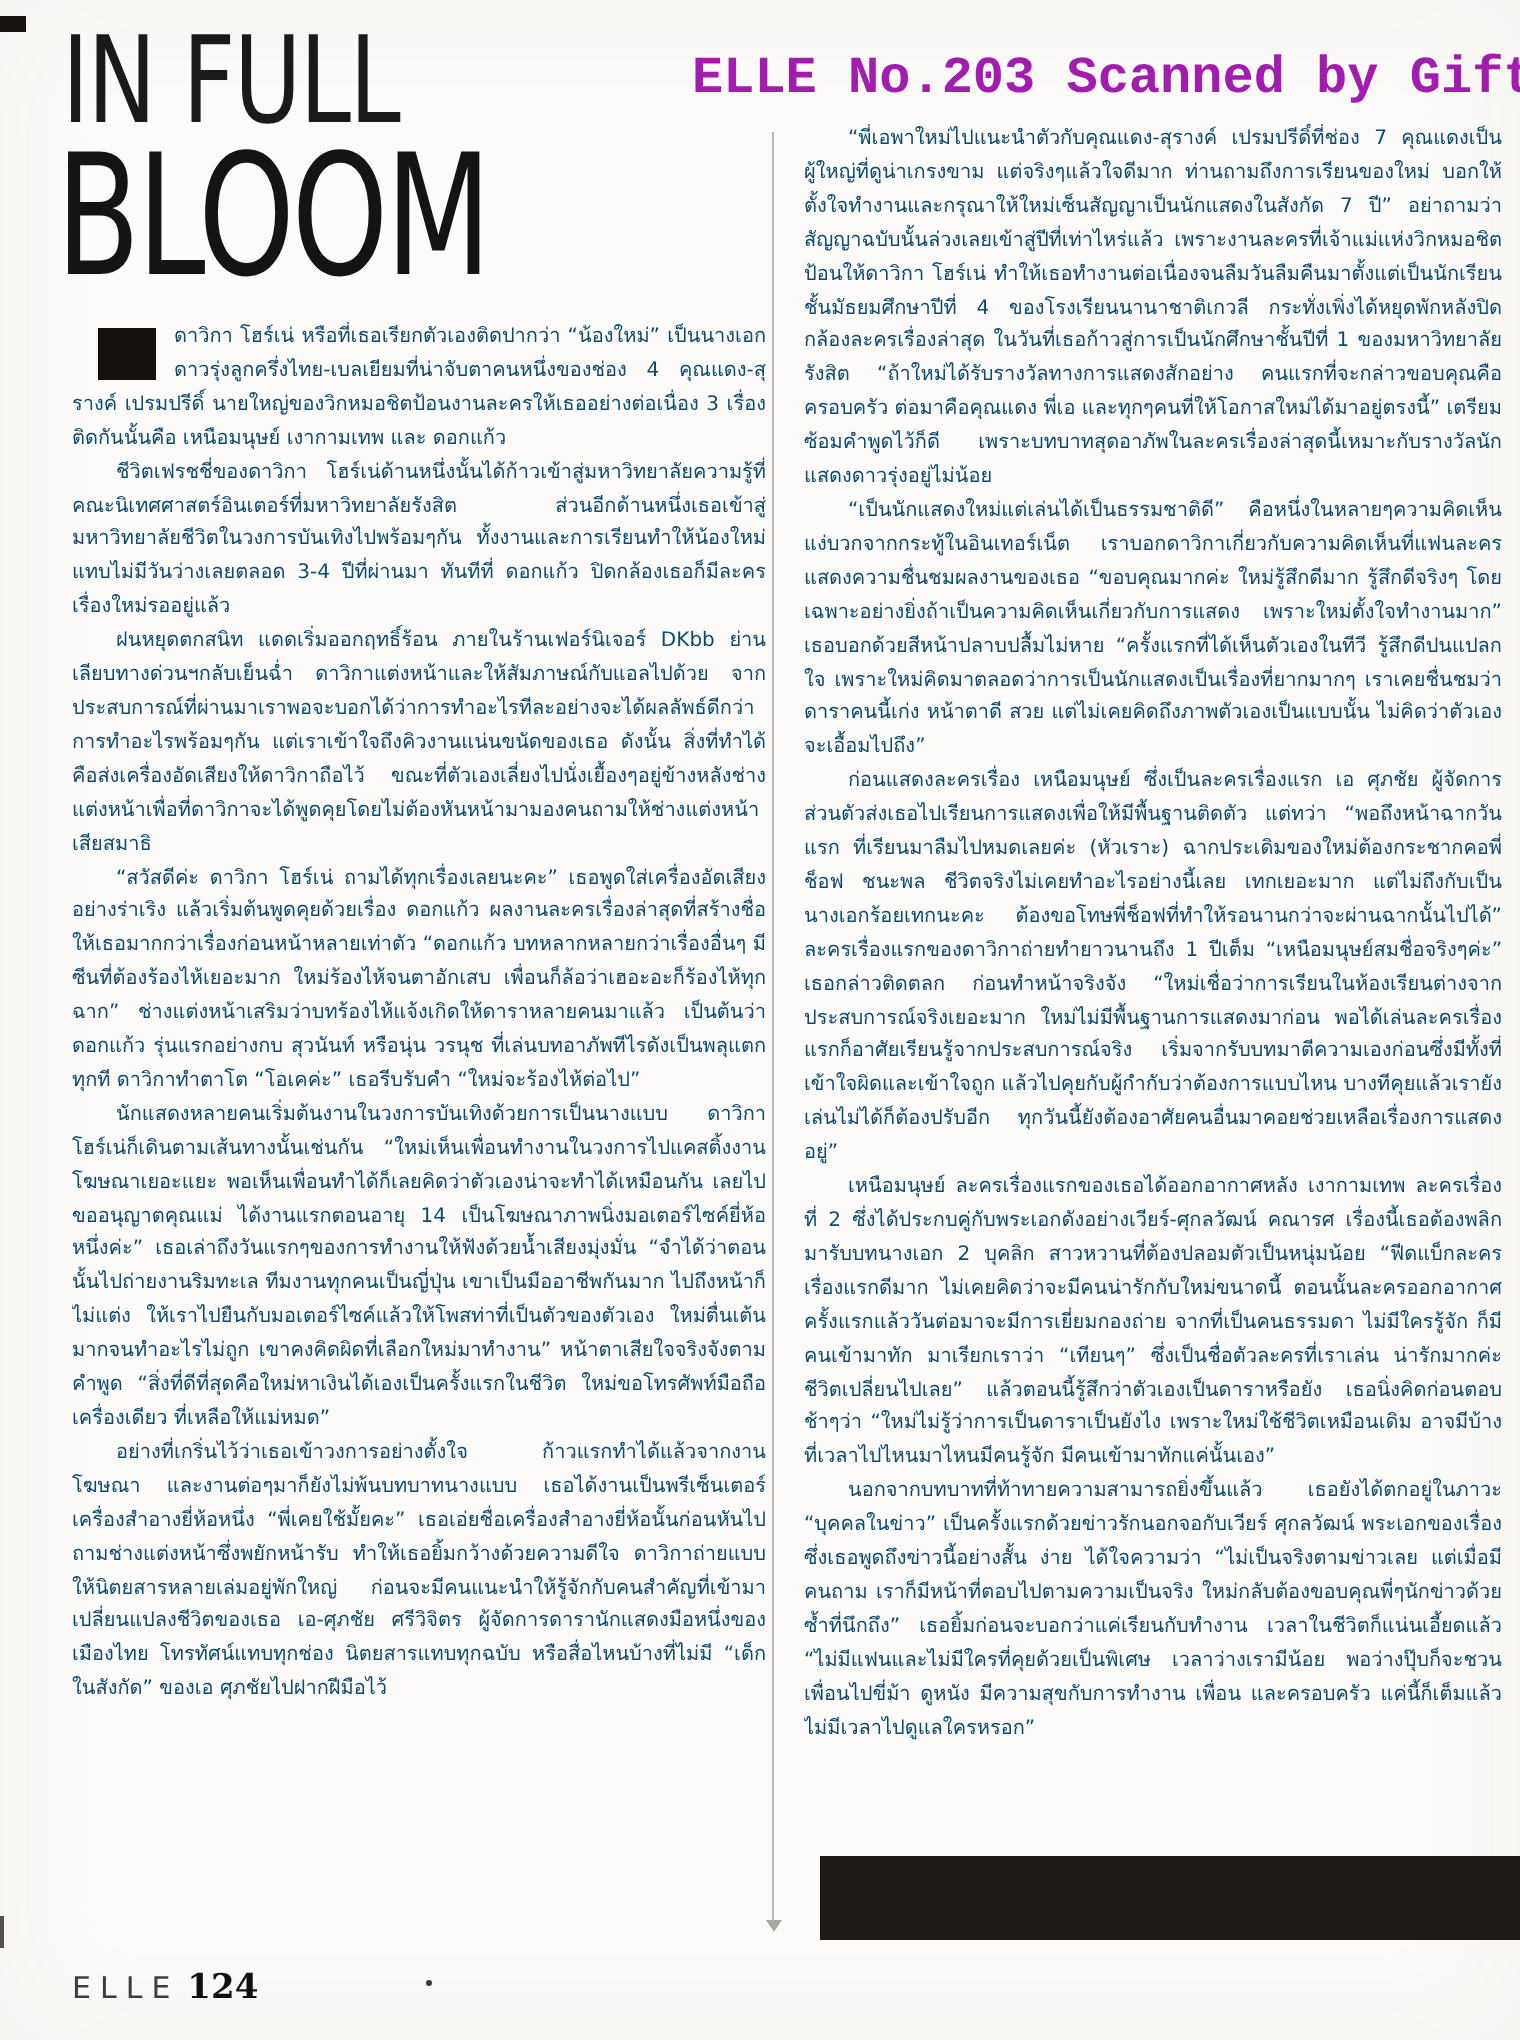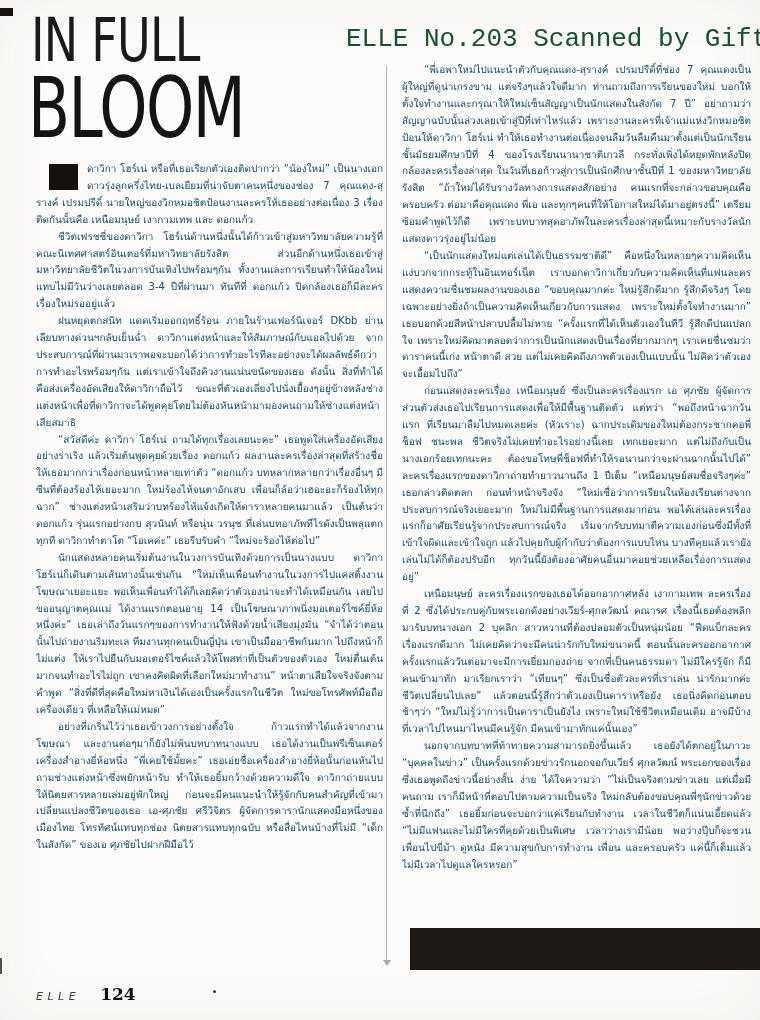--- a/index.html
+++ b/index.html
@@ -22,22 +22,22 @@
   }
   .title-line2{
     position:absolute;left:28px;top:66px;
     font-size:84px;line-height:1;font-weight:400;color:#141414;
     letter-spacing:-2px;white-space:nowrap;
     transform:scaleX(0.73);transform-origin:left top;
   }
   .scan-credit{
     position:absolute;left:346px;top:24px;width:400px;
     font-family:"Liberation Mono","DejaVu Sans Mono",monospace;
-    font-size:26px;font-weight:normal;letter-spacing:0px;
-    color:#14532d;white-space:nowrap;
+    font-size:26px;font-weight:bold;letter-spacing:0px;
+    color:#a21caf;white-space:nowrap;
   }
   
   .col{
     position:absolute;color:#0c4a6e;
     font-size:10px;line-height:16.9px;
     text-align:justify;overflow:hidden;
   }
   .col-left{left:36px;top:161px;width:347px;height:818px;}
   .col-right{left:402px;top:62px;width:349px;height:866px;}
   .col p{margin:0;text-indent:22px;}
@@ -56,27 +56,26 @@
     border-top:6px solid #a9a7a4;
   }
   
   .redaction-bar{
     position:absolute;left:410px;top:928px;width:350px;height:42px;
     background:#1f1a16;
   }
   
   .footer{position:absolute;left:36px;top:984px;white-space:nowrap;}
   .footer .elle{
-    font-size:11px;letter-spacing:4.5px;color:#3c3c3c;font-weight:400;
+    font-size:15px;letter-spacing:4.5px;color:#3c3c3c;font-weight:400;
     vertical-align:baseline;
-    font-style:italic;
   }
   .footer .pagenum{
     font-family:"DejaVu Serif","Liberation Serif",serif;
-    font-size:17px;font-weight:bold;color:#101010;margin-left:20px;
+    font-size:17px;font-weight:bold;color:#101010;margin-left:4px;
   }
   
   .artifact-corner{position:absolute;left:0;top:8px;width:13px;height:8px;background:#17130f;}
   .artifact-edge{position:absolute;left:0;top:958px;width:2px;height:16px;background:#55504b;}
   .artifact-dot{position:absolute;left:213px;top:990px;width:3px;height:3px;background:#3a3632;border-radius:50%;}
 </style>
 </head>
 <body>
 
 <div class="page">
@@ -87,21 +86,21 @@
 
   <div class="title-line1">IN FULL</div>
   <div class="title-line2">BLOOM</div>
   <div class="scan-credit">ELLE No.203 Scanned by Gift</div>
 
   <div class="column-divider"></div>
   <div class="divider-tip"></div>
 
   <div class="col col-left">
     <p class="has-dropcap">
-      <span class="dropcap-box"></span><span>ดาวิกา โฮร์เน่ หรือที่เธอเรียกตัวเองติดปากว่า “น้องใหม่” เป็นนางเอกดาวรุ่งลูกครึ่งไทย-เบลเยียมที่น่าจับตาคนหนึ่งของช่อง 7 คุณแดง-สุรางค์ เปรมปรีดิ์ นายใหญ่ของวิกหมอชิตป้อนงานละครให้เธออย่างต่อเนื่อง 3 เรื่องติดกันนั้นคือ เหนือมนุษย์ เงากามเทพ และ ดอกแก้ว</span>
+      <span class="dropcap-box"></span><span>ดาวิกา โฮร์เน่ หรือที่เธอเรียกตัวเองติดปากว่า “น้องใหม่” เป็นนางเอกดาวรุ่งลูกครึ่งไทย-เบลเยียมที่น่าจับตาคนหนึ่งของช่อง 4 คุณแดง-สุรางค์ เปรมปรีดิ์ นายใหญ่ของวิกหมอชิตป้อนงานละครให้เธออย่างต่อเนื่อง 3 เรื่องติดกันนั้นคือ เหนือมนุษย์ เงากามเทพ และ ดอกแก้ว</span>
     </p>
     <p>ชีวิตเฟรชชี่ของดาวิกา โฮร์เน่ด้านหนึ่งนั้นได้ก้าวเข้าสู่มหาวิทยาลัยความรู้ที่คณะนิเทศศาสตร์อินเตอร์ที่มหาวิทยาลัยรังสิต ส่วนอีกด้านหนึ่งเธอเข้าสู่มหาวิทยาลัยชีวิตในวงการบันเทิงไปพร้อมๆกัน ทั้งงานและการเรียนทำให้น้องใหม่แทบไม่มีวันว่างเลยตลอด 3-4 ปีที่ผ่านมา ทันทีที่ ดอกแก้ว ปิดกล้องเธอก็มีละครเรื่องใหม่รออยู่แล้ว</p>
     <p>ฝนหยุดตกสนิท แดดเริ่มออกฤทธิ์ร้อน ภายในร้านเฟอร์นิเจอร์ DKbb ย่านเลียบทางด่วนฯกลับเย็นฉ่ำ ดาวิกาแต่งหน้าและให้สัมภาษณ์กับแอลไปด้วย จากประสบการณ์ที่ผ่านมาเราพอจะบอกได้ว่าการทำอะไรทีละอย่างจะได้ผลลัพธ์ดีกว่าการทำอะไรพร้อมๆกัน แต่เราเข้าใจถึงคิวงานแน่นขนัดของเธอ ดังนั้น สิ่งที่ทำได้คือส่งเครื่องอัดเสียงให้ดาวิกาถือไว้ ขณะที่ตัวเองเลี่ยงไปนั่งเยื้องๆอยู่ข้างหลังช่างแต่งหน้าเพื่อที่ดาวิกาจะได้พูดคุยโดยไม่ต้องหันหน้ามามองคนถามให้ช่างแต่งหน้าเสียสมาธิ</p>
     <p>“สวัสดีค่ะ ดาวิกา โฮร์เน่ ถามได้ทุกเรื่องเลยนะคะ” เธอพูดใส่เครื่องอัดเสียงอย่างร่าเริง แล้วเริ่มต้นพูดคุยด้วยเรื่อง ดอกแก้ว ผลงานละครเรื่องล่าสุดที่สร้างชื่อให้เธอมากกว่าเรื่องก่อนหน้าหลายเท่าตัว “ดอกแก้ว บทหลากหลายกว่าเรื่องอื่นๆ มีซีนที่ต้องร้องไห้เยอะมาก ใหม่ร้องไห้จนตาอักเสบ เพื่อนก็ล้อว่าเฮอะอะก็ร้องไห้ทุกฉาก” ช่างแต่งหน้าเสริมว่าบทร้องไห้แจ้งเกิดให้ดาราหลายคนมาแล้ว เป็นต้นว่า ดอกแก้ว รุ่นแรกอย่างกบ สุวนันท์ หรือนุ่น วรนุช ที่เล่นบทอาภัพทีไรดังเป็นพลุแตกทุกที ดาวิกาทำตาโต “โอเคค่ะ” เธอรีบรับคำ “ใหม่จะร้องไห้ต่อไป”</p>
     <p>นักแสดงหลายคนเริ่มต้นงานในวงการบันเทิงด้วยการเป็นนางแบบ ดาวิกา โฮร์เน่ก็เดินตามเส้นทางนั้นเช่นกัน “ใหม่เห็นเพื่อนทำงานในวงการไปแคสติ้งงานโฆษณาเยอะแยะ พอเห็นเพื่อนทำได้ก็เลยคิดว่าตัวเองน่าจะทำได้เหมือนกัน เลยไปขออนุญาตคุณแม่ ได้งานแรกตอนอายุ 14 เป็นโฆษณาภาพนิ่งมอเตอร์ไซค์ยี่ห้อหนึ่งค่ะ” เธอเล่าถึงวันแรกๆของการทำงานให้ฟังด้วยน้ำเสียงมุ่งมั่น “จำได้ว่าตอนนั้นไปถ่ายงานริมทะเล ทีมงานทุกคนเป็นญี่ปุ่น เขาเป็นมืออาชีพกันมาก ไปถึงหน้าก็ไม่แต่ง ให้เราไปยืนกับมอเตอร์ไซค์แล้วให้โพสท่าที่เป็นตัวของตัวเอง ใหม่ตื่นเต้นมากจนทำอะไรไม่ถูก เขาคงคิดผิดที่เลือกใหม่มาทำงาน” หน้าตาเสียใจจริงจังตามคำพูด “สิ่งที่ดีที่สุดคือใหม่หาเงินได้เองเป็นครั้งแรกในชีวิต ใหม่ขอโทรศัพท์มือถือเครื่องเดียว ที่เหลือให้แม่หมด”</p>
     <p>อย่างที่เกริ่นไว้ว่าเธอเข้าวงการอย่างตั้งใจ ก้าวแรกทำได้แล้วจากงานโฆษณา และงานต่อๆมาก็ยังไม่พ้นบทบาทนางแบบ เธอได้งานเป็นพรีเซ็นเตอร์เครื่องสำอางยี่ห้อหนึ่ง “พี่เคยใช้มั้ยคะ” เธอเอ่ยชื่อเครื่องสำอางยี่ห้อนั้นก่อนหันไปถามช่างแต่งหน้าซึ่งพยักหน้ารับ ทำให้เธอยิ้มกว้างด้วยความดีใจ ดาวิกาถ่ายแบบให้นิตยสารหลายเล่มอยู่พักใหญ่ ก่อนจะมีคนแนะนำให้รู้จักกับคนสำคัญที่เข้ามาเปลี่ยนแปลงชีวิตของเธอ เอ-ศุภชัย ศรีวิจิตร ผู้จัดการดารานักแสดงมือหนึ่งของเมืองไทย โทรทัศน์แทบทุกช่อง นิตยสารแทบทุกฉบับ หรือสื่อไหนบ้างที่ไม่มี “เด็กในสังกัด” ของเอ ศุภชัยไปฝากฝีมือไว้</p>
   </div>
 
   <div class="col col-right">
     <p>“พี่เอพาใหม่ไปแนะนำตัวกับคุณแดง-สุรางค์ เปรมปรีดิ์ที่ช่อง 7 คุณแดงเป็นผู้ใหญ่ที่ดูน่าเกรงขาม แต่จริงๆแล้วใจดีมาก ท่านถามถึงการเรียนของใหม่ บอกให้ตั้งใจทำงานและกรุณาให้ใหม่เซ็นสัญญาเป็นนักแสดงในสังกัด 7 ปี” อย่าถามว่าสัญญาฉบับนั้นล่วงเลยเข้าสู่ปีที่เท่าไหร่แล้ว เพราะงานละครที่เจ้าแม่แห่งวิกหมอชิตป้อนให้ดาวิกา โฮร์เน่ ทำให้เธอทำงานต่อเนื่องจนลืมวันลืมคืนมาตั้งแต่เป็นนักเรียนชั้นมัธยมศึกษาปีที่ 4 ของโรงเรียนนานาชาติเกวลี กระทั่งเพิ่งได้หยุดพักหลังปิดกล้องละครเรื่องล่าสุด ในวันที่เธอก้าวสู่การเป็นนักศึกษาชั้นปีที่ 1 ของมหาวิทยาลัยรังสิต “ถ้าใหม่ได้รับรางวัลทางการแสดงสักอย่าง คนแรกที่จะกล่าวขอบคุณคือครอบครัว ต่อมาคือคุณแดง พี่เอ และทุกๆคนที่ให้โอกาสใหม่ได้มาอยู่ตรงนี้” เตรียมซ้อมคำพูดไว้ก็ดี เพราะบทบาทสุดอาภัพในละครเรื่องล่าสุดนี้เหมาะกับรางวัลนักแสดงดาวรุ่งอยู่ไม่น้อย</p>

